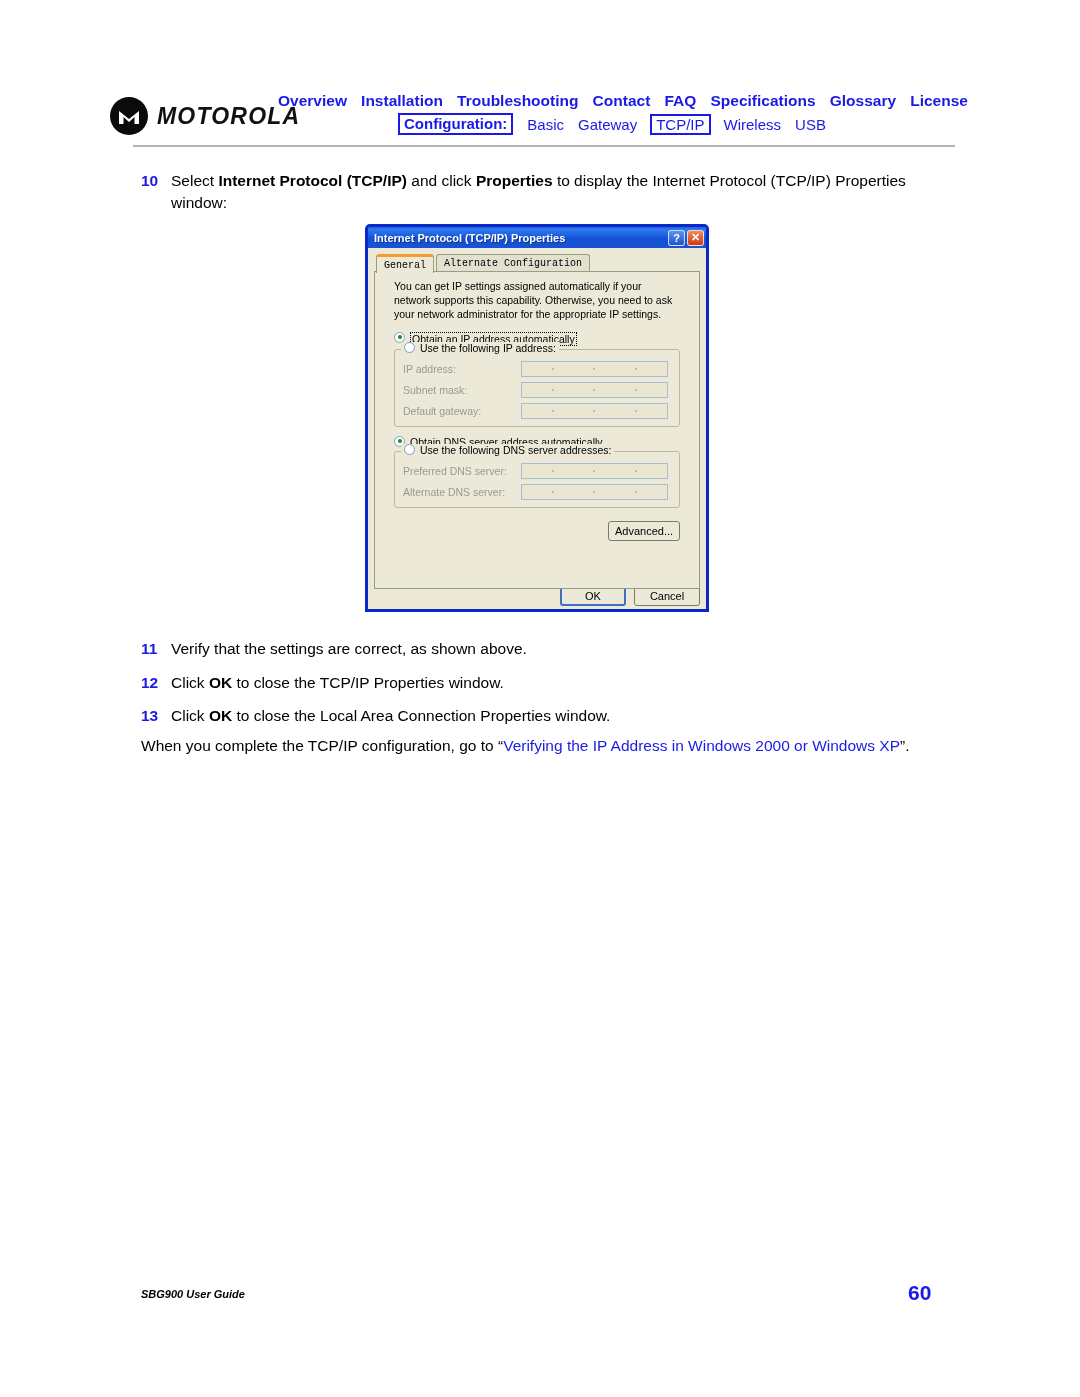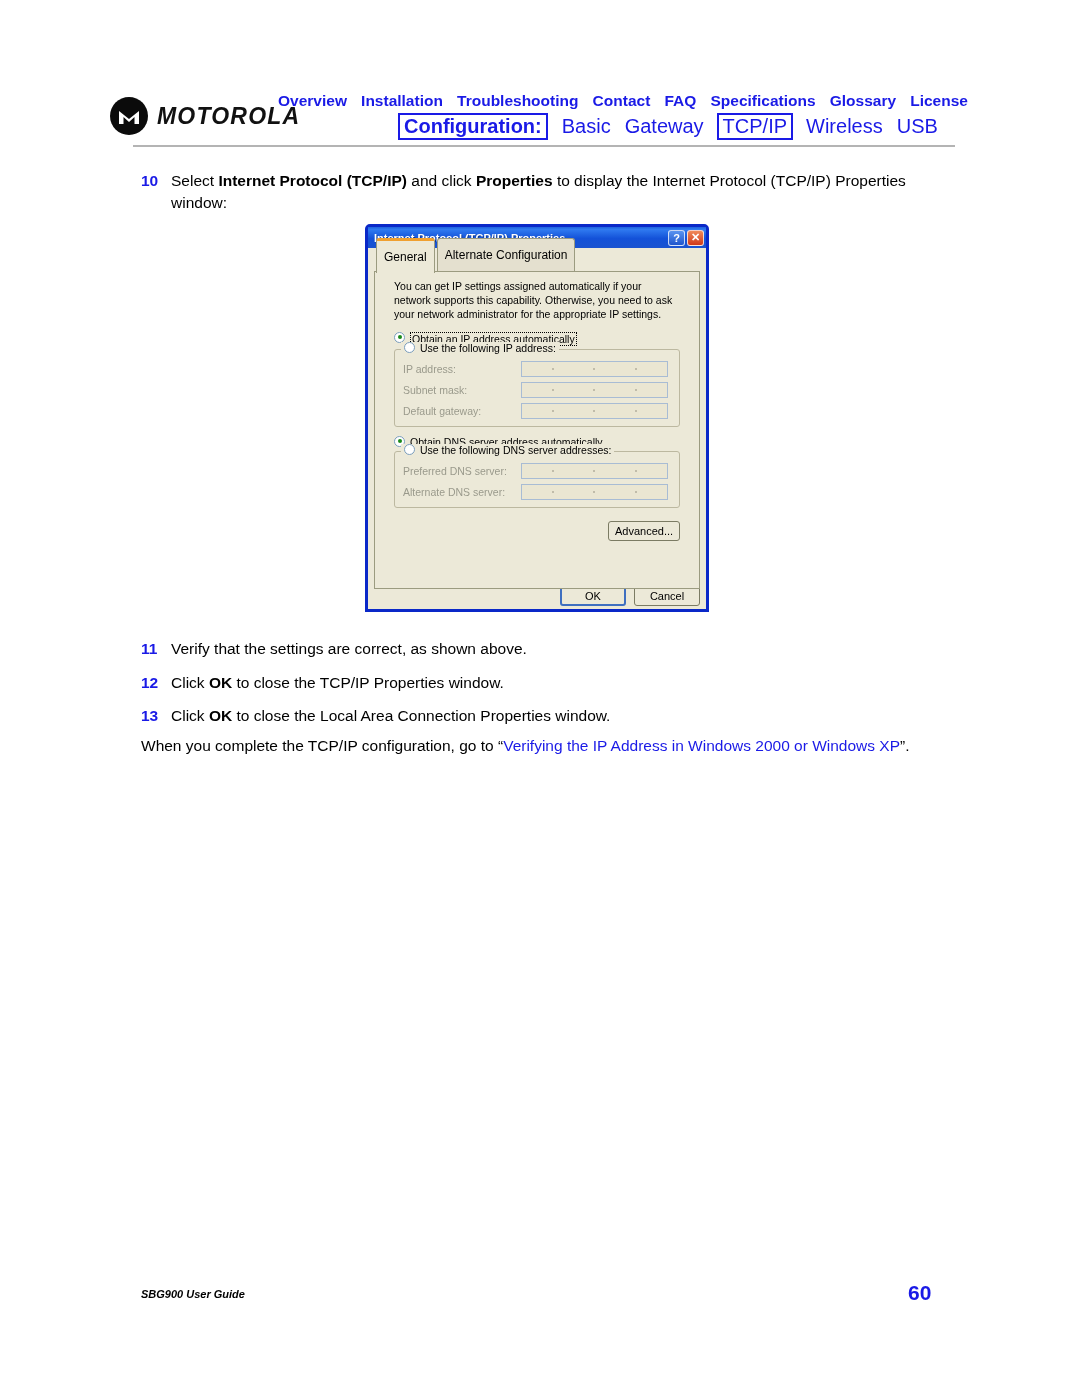--- a/index.html
+++ b/index.html
@@ -59,21 +59,21 @@
     color: #1a1ae6;
   }
   #nav-primary .nav-item { white-space: nowrap; }
 
   #nav-secondary {
     position: absolute;
     left: 398px; top: 113px;
     display: flex;
     align-items: center;
     gap: 14px;
-    font-size: 20px;
+    font-size: 15px;
     color: #1a1ae6;
   }
   #nav-secondary .sub-item { white-space: nowrap; }
   #config-label {
     font-weight: bold;
     border: 2px solid #1a1ae6;
     padding: 1px 4px 2px 4px;
     line-height: 1;
   }
   #tcpip-item {
@@ -219,29 +219,30 @@
   #tabstrip {
     display: flex;
     align-items: flex-end;
     height: 19px;
     margin-left: 2px;
     position: relative;
     z-index: 3;
   }
   .tab {
     height: 18px;
-    padding: 16px 7px;
-    display: flex;
-    align-items: center;
-    font-size: 12px;
+    padding: 8px 7px;
+    display: flex;
+    align-items: center;
+    font-size: 10px;
     background: #ece9d8;
     border: 1px solid #9b9b80;
     border-bottom: none;
     border-radius: 3px 3px 0 0;
     box-sizing: border-box;
+    font-family: Liberation Mono, monospace;
   }
   .tab.active {
     background: #ece9d8;
     border-top: 3px solid #f0a030;
     height: 19px;
     font-weight: normal;
     position: relative;
     z-index: 4;
     margin-bottom: -1px;
   }

